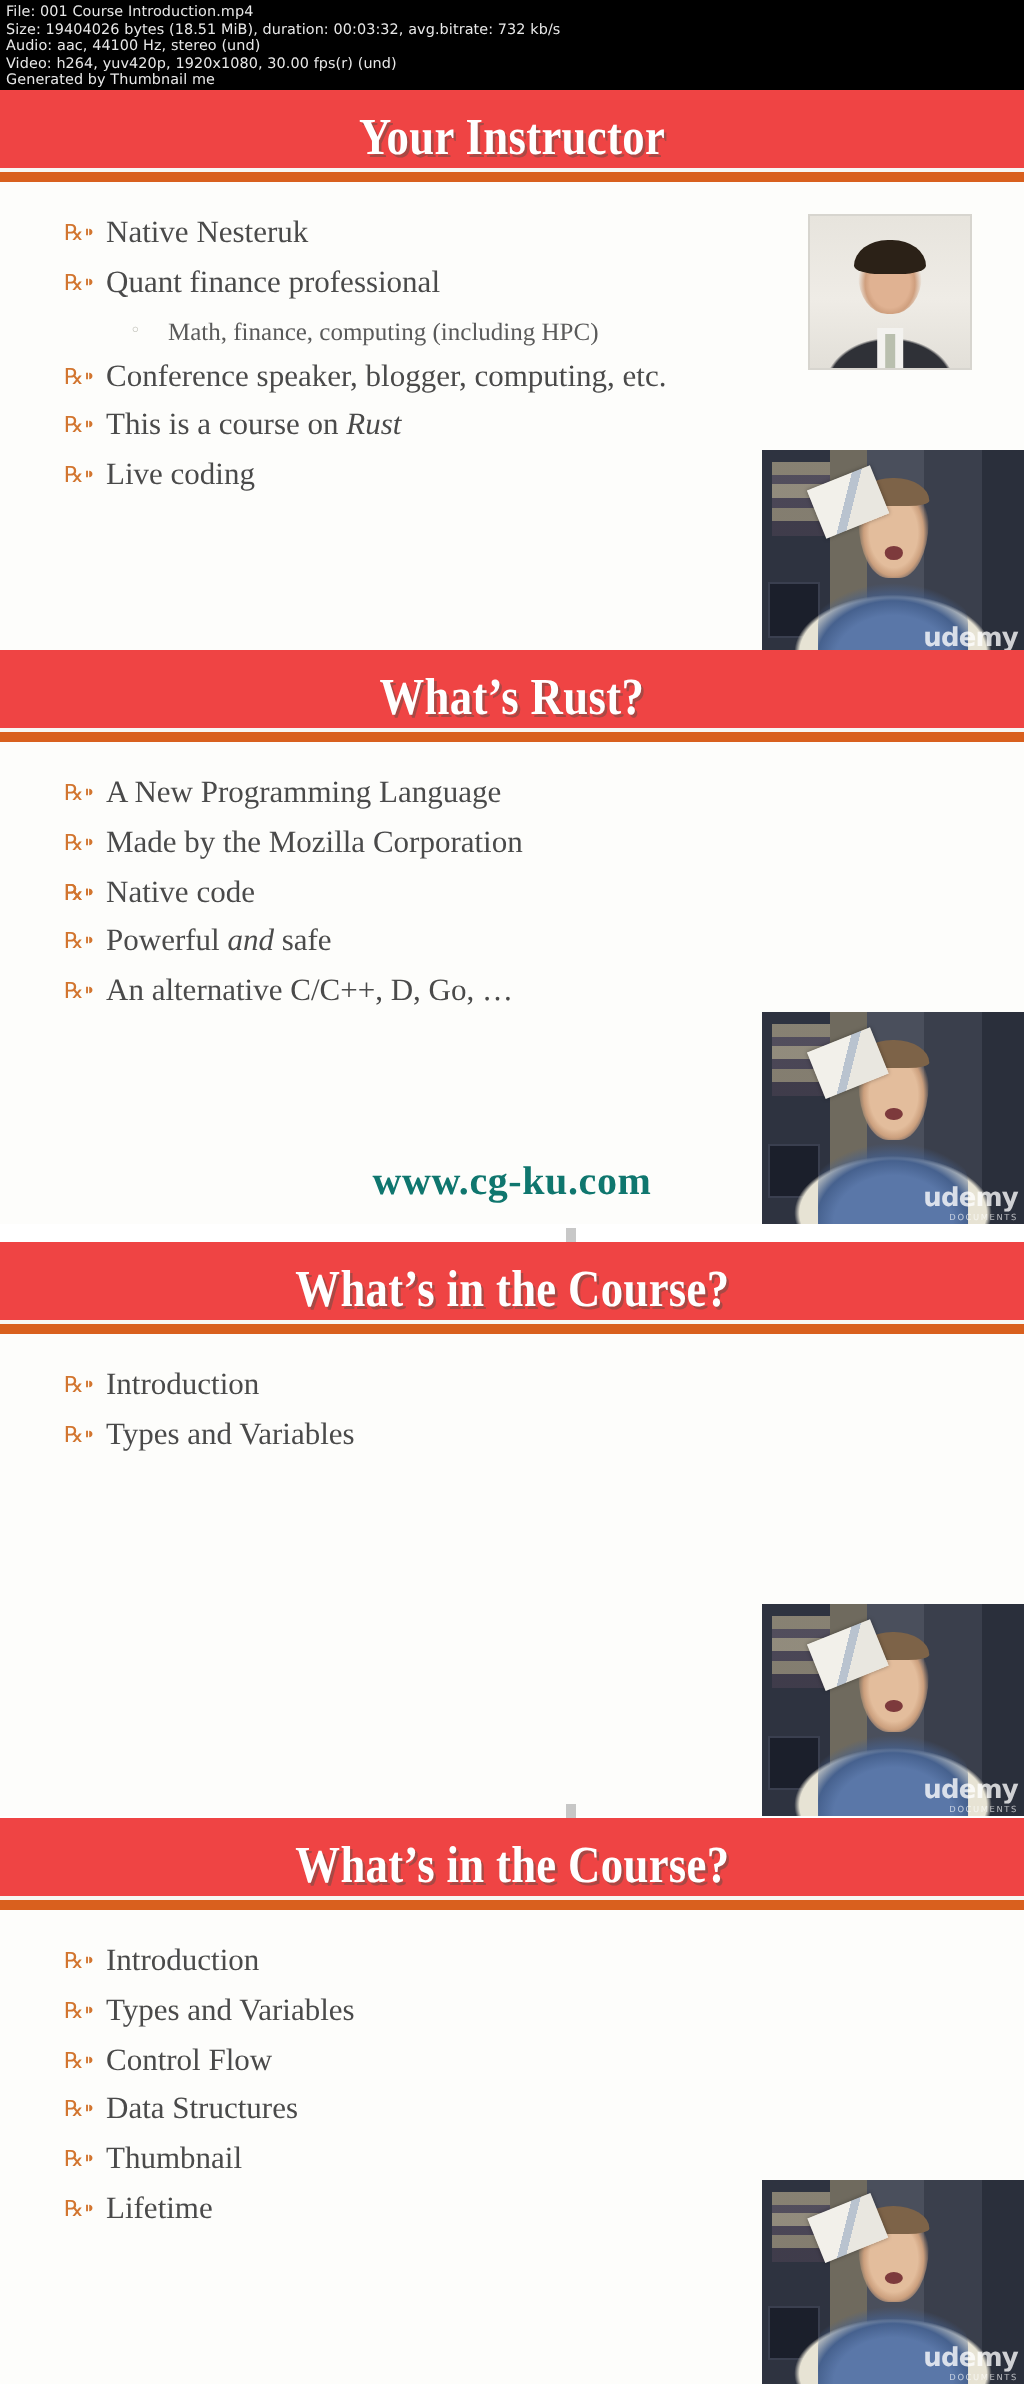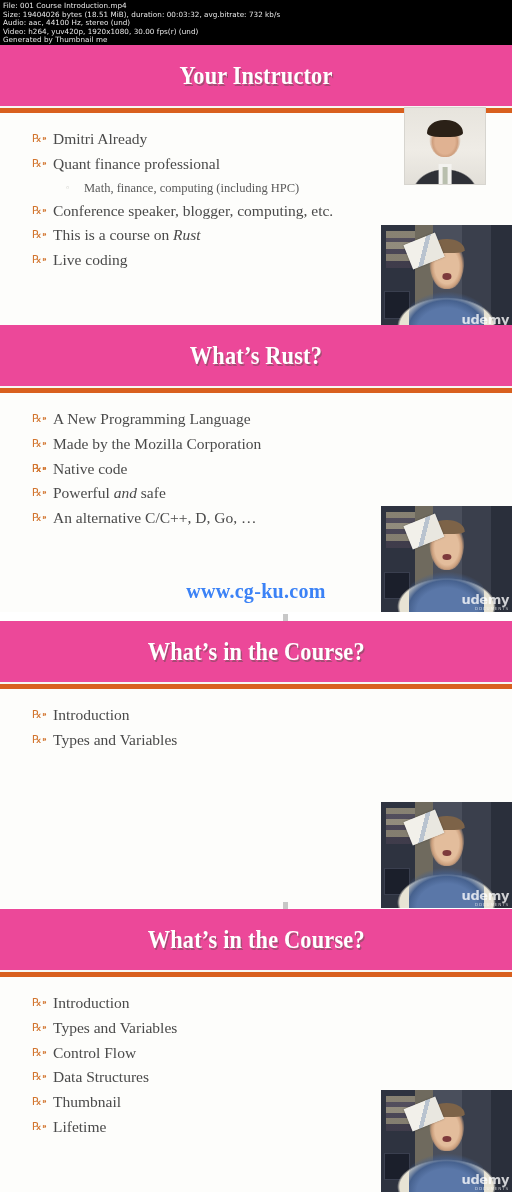--- a/index.html
+++ b/index.html
@@ -38,24 +38,24 @@
     position: absolute;
     left: 0;
     width: 512px;
     background: #fdfdfb;
     overflow: hidden;
   }
 
   .slide-band {
     position: relative;
     width: 100%;
-    height: 61px;
-    background: #ec4899;
+    height: 39px;
+    background: #ef4444;
     display: flex;
-    align-items: center;
+    align-items: flex-end;
     justify-content: center;
   }
   .slide-title {
     color: #ffffff;
     font-family: "Liberation Serif", "DejaVu Serif", serif;
     font-weight: bold;
     font-size: 26px;
     letter-spacing: 0.2px;
     text-shadow: 1.5px 1.5px 0 rgba(80,80,70,0.45);
     transform: scaleX(0.86);
@@ -239,21 +239,21 @@
     line-height: 5px;
     opacity: 0.85;
   }
 
   
   #watermark {
     position: absolute;
     left: 0;
     width: 512px;
     text-align: center;
-    color: #3b82f6;
+    color: #0f766e;
     font-family: "Liberation Serif", "DejaVu Serif", serif;
     font-size: 20px;
     font-weight: bold;
     letter-spacing: 0.3px;
   }
 
   
   .cursor-artifact {
     position: absolute;
     width: 5px; height: 8px;
@@ -273,21 +273,21 @@
 
 <section class="slide" id="slide-1" style="top:45px; height:287px;">
   <div class="slide-band">
     <span class="slide-title">Your Instructor</span>
   </div>
   <div class="band-hairline"></div>
   <div class="band-underline"></div>
 
   <div class="slide-body">
     <ul class="bullets">
-      <li><span class="bmark">℞⁍</span><span>Dmitri Already</span></li>
+      <li><span class="bmark">℞⁍</span><span>Native Nesteruk</span></li>
       <li><span class="bmark">℞⁍</span><span>Quant finance professional</span></li>
       <li class="sub"><span class="bmark">◦</span><span>Math, finance, computing (including HPC)</span></li>
       <li><span class="bmark">℞⁍</span><span>Conference speaker, blogger, computing, etc.</span></li>
       <li><span class="bmark">℞⁍</span><span>This is a course on </span><span class="ital">Rust</span></li>
       <li><span class="bmark">℞⁍</span><span>Live coding</span></li>
     </ul>
   </div>
 
   <div class="thumb headshot" style="left:404px; top:62px; width:82px; height:78px;">
     <div class="hs-bg"></div>

